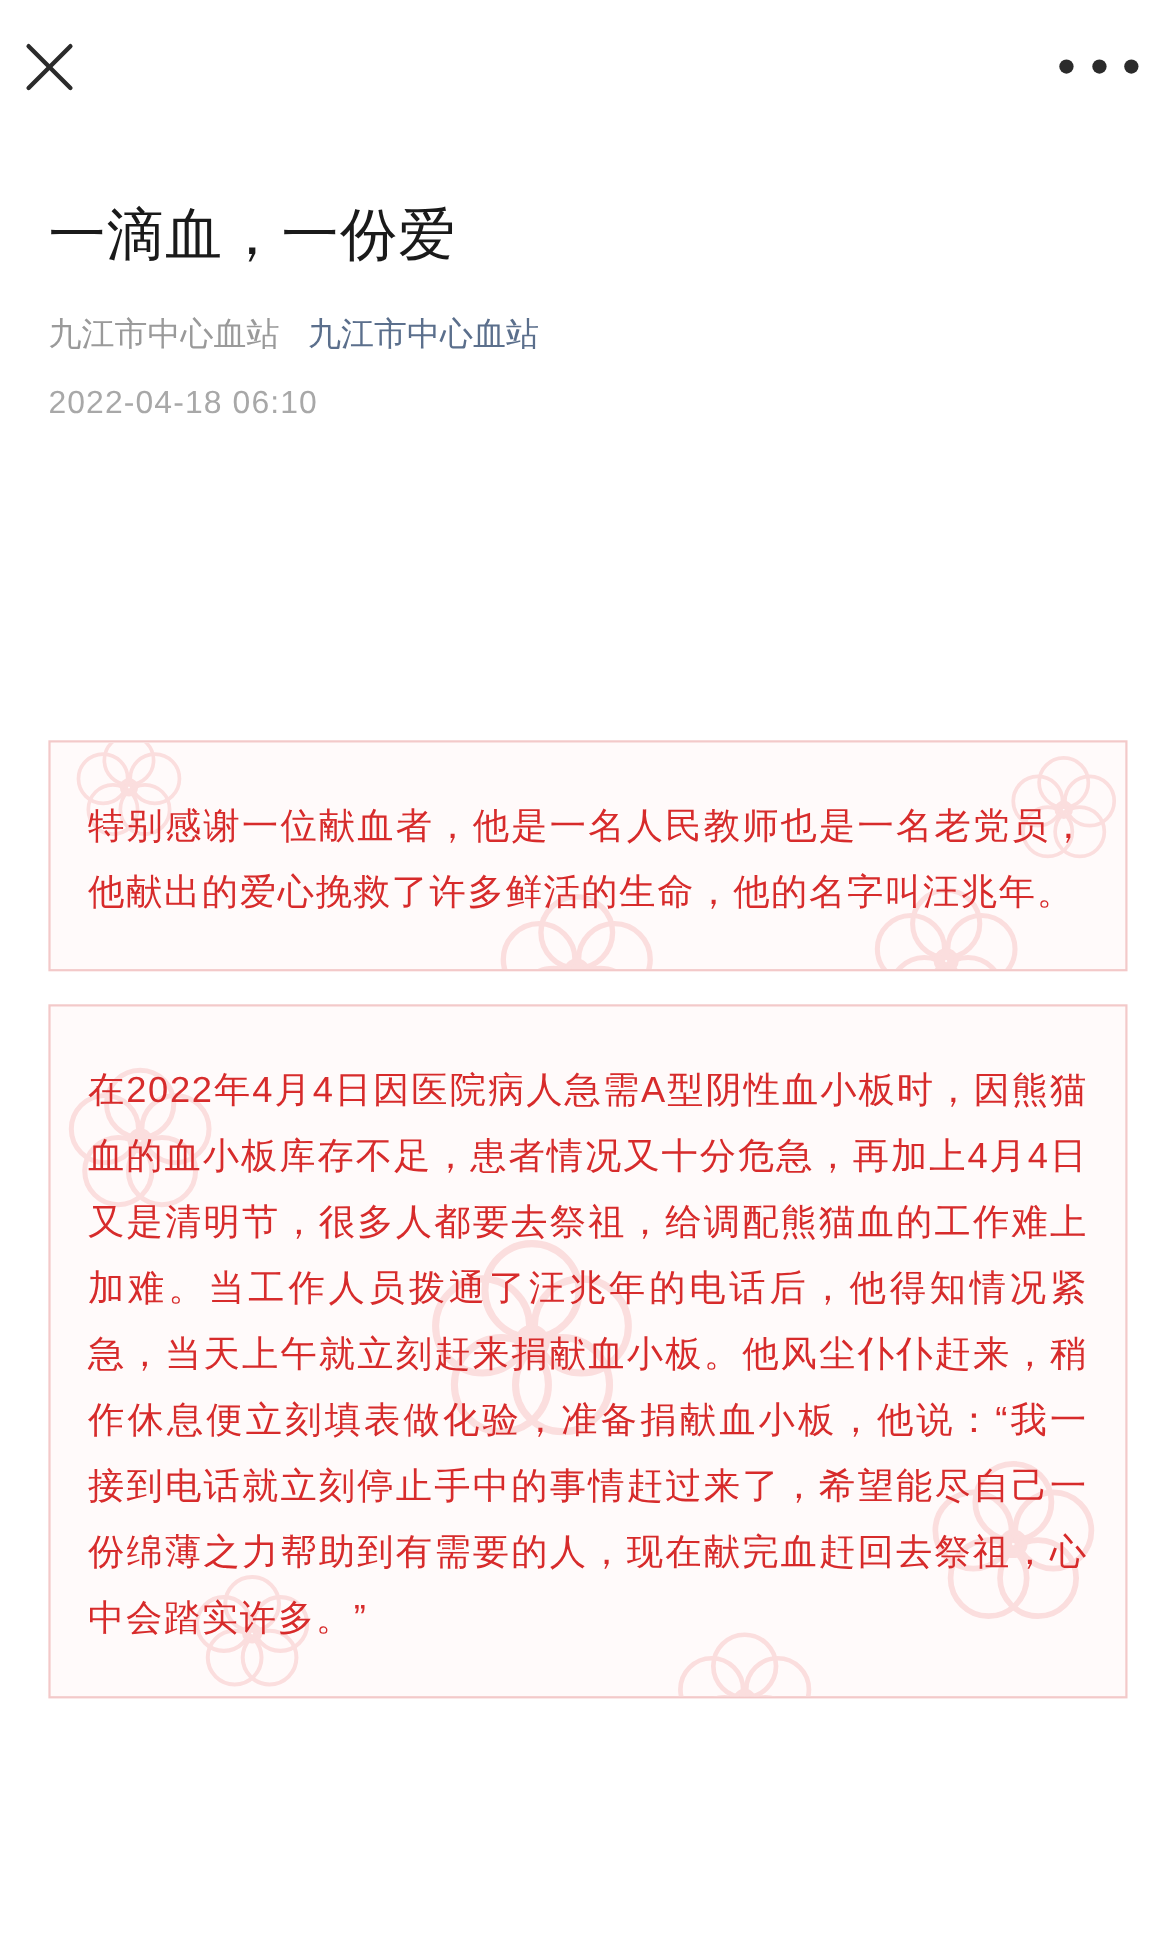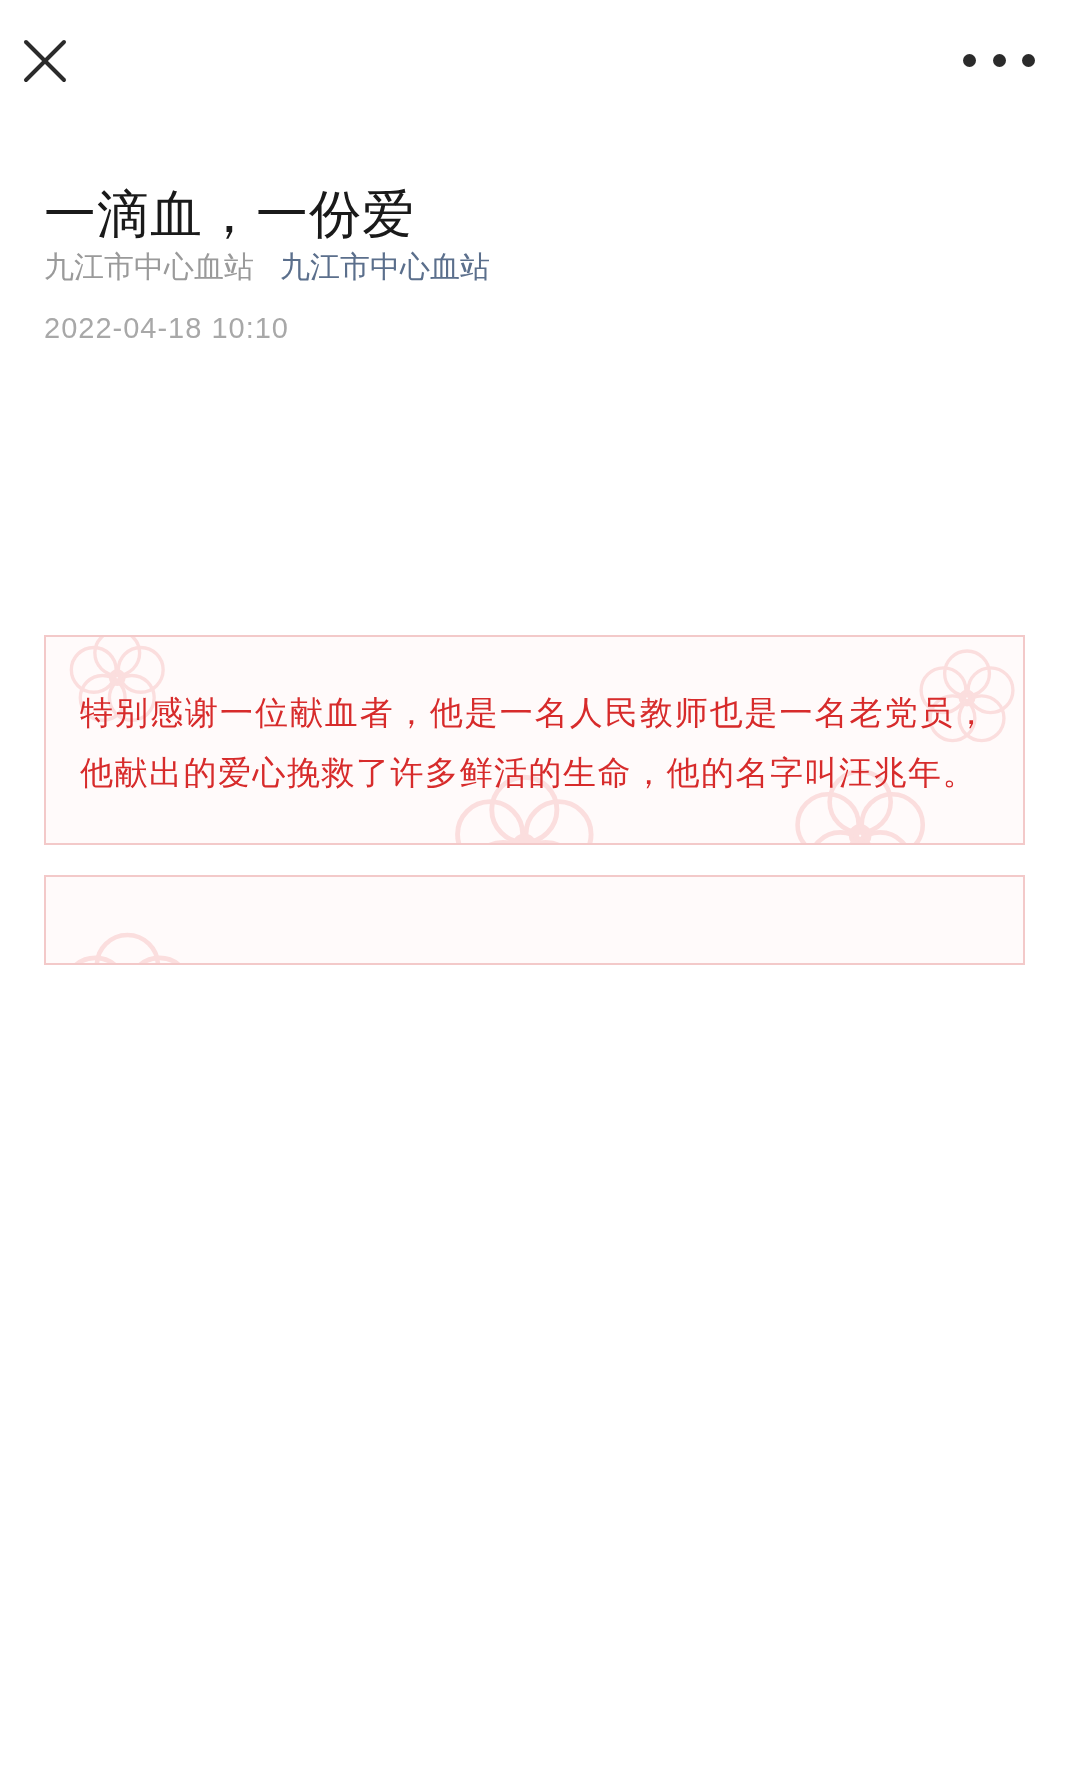--- a/index.html
+++ b/index.html
@@ -56,20 +56,21 @@
   }
   .title {
     font-size: 52px;
     line-height: 1.25;
     font-weight: 400;
     color: #1a1a1a;
     letter-spacing: 1px;
     margin: 64px 0 0 0;
   }
   .byline {
+    margin-top: 38px;
     font-size: 30px;
     line-height: 1.3;
     display: flex;
     align-items: flex-start;
     flex-wrap: wrap;
   }
   .byline .source {
     color: #9a9a9a;
     margin-right: 26px;
   }
@@ -133,21 +134,21 @@
 
 <div class="article">
 
   <h1 class="title">一滴血，一份爱</h1>
 
   <div class="byline">
     <span class="source">九江市中心血站</span>
     <span class="account">九江市中心血站</span>
   </div>
 
-  <div class="pubtime">2022-04-18 10:10</div>
+  <div class="pubtime">2022-04-18 06:10</div>
 
   <div class="content">
 
     <div class="redbox">
       <svg class="flowers" viewBox="0 0 960 300" preserveAspectRatio="none">
         <g fill="none" stroke="#fbdede" stroke-width="3">
           <g transform="translate(70,40) scale(1.1)">
             <circle cx="0" cy="-22" r="20"></circle>
               <circle cx="21" cy="-7" r="20"></circle>
             <circle cx="13" cy="18" r="20"></circle>
@@ -222,16 +223,17 @@
           <g transform="translate(180,560) scale(1.2)">
             <circle cx="0" cy="-22" r="20"></circle>
               <circle cx="21" cy="-7" r="20"></circle>
             <circle cx="13" cy="18" r="20"></circle>
               <circle cx="-13" cy="18" r="20"></circle>
             <circle cx="-21" cy="-7" r="20"></circle>
               <circle cx="0" cy="0" r="6"></circle>
           </g>
         </g>
       </svg>
+      <p>在2022年4月4日因医院病人急需A型阴性血小板时，因熊猫血的血小板库存不足，患者情况又十分危急，再加上4月4日又是清明节，很多人都要去祭祖，给调配熊猫血的工作难上加难。当工作人员拨通了汪兆年的电话后，他得知情况紧急，当天上午就立刻赶来捐献血小板。他风尘仆仆赶来，稍作休息便立刻填表做化验，准备捐献血小板，他说：“我一接到电话就立刻停止手中的事情赶过来了，希望能尽自己一份绵薄之力帮助到有需要的人，现在献完血赶回去祭祖，心中会踏实许多。”</p>
     </div>
 
   </div>
 </div>
 
 </body></html>

